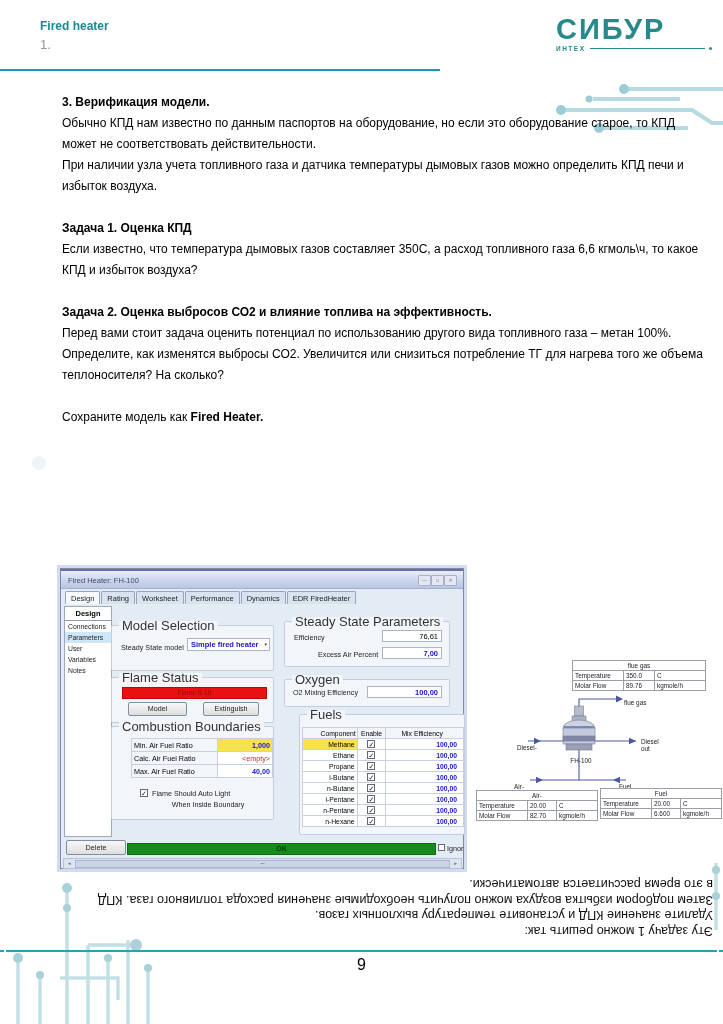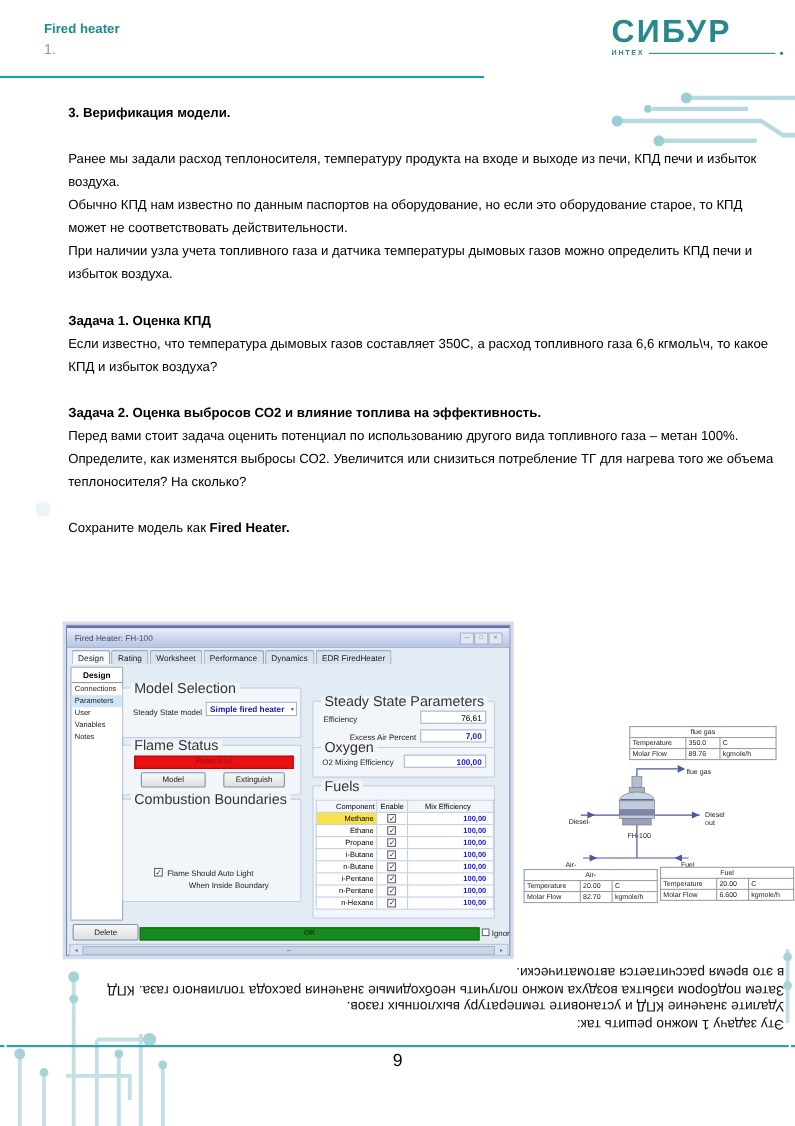--- a/index.html
+++ b/index.html
@@ -121,21 +121,20 @@
       <span class="t">ИНТЕХ</span>
       <span class="ln"></span>
       <span class="dot"></span>
     </div>
   </div>
 
   <div class="abs decor" style="left:32px;top:456px;width:14px;height:14px;border-radius:50%;background:#ddeef1;opacity:.6;"></div>
 
   <div class="abs bodytext">
     <p class="bt-bold">3. Верификация модели.</p>
-    <p class="mt">Ранее мы задали расход теплоносителя, температуру продукта на входе и выходе из печи, КПД печи и избыток воздуха.</p>
     <p>Обычно КПД нам известно по данным паспортов на оборудование, но если это оборудование старое, то КПД может не соответствовать действительности.</p>
     <p>При наличии узла учета топливного газа и датчика температуры дымовых газов можно определить КПД печи и избыток воздуха.</p>
     <p class="bt-bold mt">Задача 1. Оценка КПД</p>
     <p>Если известно, что температура дымовых газов составляет 350С, а расход топливного газа 6,6 кгмоль\ч, то какое КПД и избыток воздуха?</p>
     <p class="bt-bold mt">Задача 2. Оценка выбросов СО2 и влияние топлива на эффективность.</p>
     <p>Перед вами стоит задача оценить потенциал по использованию другого вида топливного газа – метан 100%.</p>
     <p>Определите, как изменятся выбросы СО2. Увеличится или снизиться потребление ТГ для нагрева того же объема теплоносителя? На сколько?</p>
     <p class="mt"><span>Сохраните модель как </span><span class="bt-bold">Fired Heater.</span></p>
   </div>
 
@@ -175,40 +174,56 @@
 
     <div class="gb" style="left:50px;top:108px;width:161px;height:44px;">
       <span class="gl">Flame Status</span>
       <div class="redbar" style="left:10px;top:9px;width:143px;height:10px;">Flame Is Lit</div>
       <div class="btn" style="left:16px;top:24px;width:57px;height:12px;line-height:12px;">Model</div>
       <div class="btn" style="left:91px;top:24px;width:54px;height:12px;line-height:12px;">Extinguish</div>
     </div>
 
     <div class="gb" style="left:50px;top:157px;width:161px;height:92px;">
       <span class="gl">Combustion Boundaries</span>
+      <table class="ctab" style="left:19px;top:11px;">
+        <tbody>
+            <tr>
+          <td class="cl">Min. Air Fuel Ratio</td>
+          <td class="cv yellow blue">1,000</td>
+        </tr>
+        <tr>
+          <td class="cl">Calc. Air Fuel Ratio</td>
+          <td class="cv empty">&lt;empty&gt;</td>
+        </tr>
+        <tr>
+          <td class="cl">Max. Air Fuel Ratio</td>
+          <td class="cv blue">40,00</td>
+        </tr>
+      </tbody>
+        </table>
       <span class="cb" style="position:absolute;left:28px;top:62px;"><span>✓</span></span>
       <span class="lbl" style="left:40px;top:62px;">Flame Should Auto Light</span>
       <span class="lbl" style="left:40px;top:73px;width:112px;text-align:center;">When Inside Boundary</span>
     </div>
 
-    <div class="gb" style="left:223px;top:68px;width:164px;height:44px;">
+    <div class="gb" style="left:223px;top:52px;width:164px;height:44px;">
       <span class="gl">Steady State Parameters</span>
       <span class="lbl" style="left:9px;top:11px;">Efficiency</span>
       <div class="fld" style="left:97px;top:8px;width:60px;height:12px;">76,61</div>
       <span class="lbl" style="left:9px;top:28px;margin-left:24px;">Excess Air Percent</span>
       <div class="fld blue" style="left:97px;top:25px;width:60px;height:12px;">7,00</div>
     </div>
 
     <div class="gb" style="left:223px;top:110px;width:164px;height:26px;">
       <span class="gl">Oxygen</span>
       <span class="lbl" style="left:8px;top:8px;text-align:center;">O2 Mixing Efficiency</span>
       <div class="fld blue" style="left:82px;top:6px;width:75px;height:12px;">100,00</div>
     </div>
 
-    <div class="gb" style="left:223px;top:145px;width:164px;height:119px;">
+    <div class="gb" style="left:238px;top:145px;width:164px;height:119px;">
       <span class="gl">Fuels</span>
       <table class="ftable" style="left:2px;top:12px;">
         <tbody>
             <tr>
           <th class="fc">Component</th>
           <th class="fe">Enable</th>
           <th class="fm" style="text-align:center;">Mix Efficiency</th>
         </tr>
         <tr>
           <td class="fc" style="background:#f8e14b;">Methane</td>

